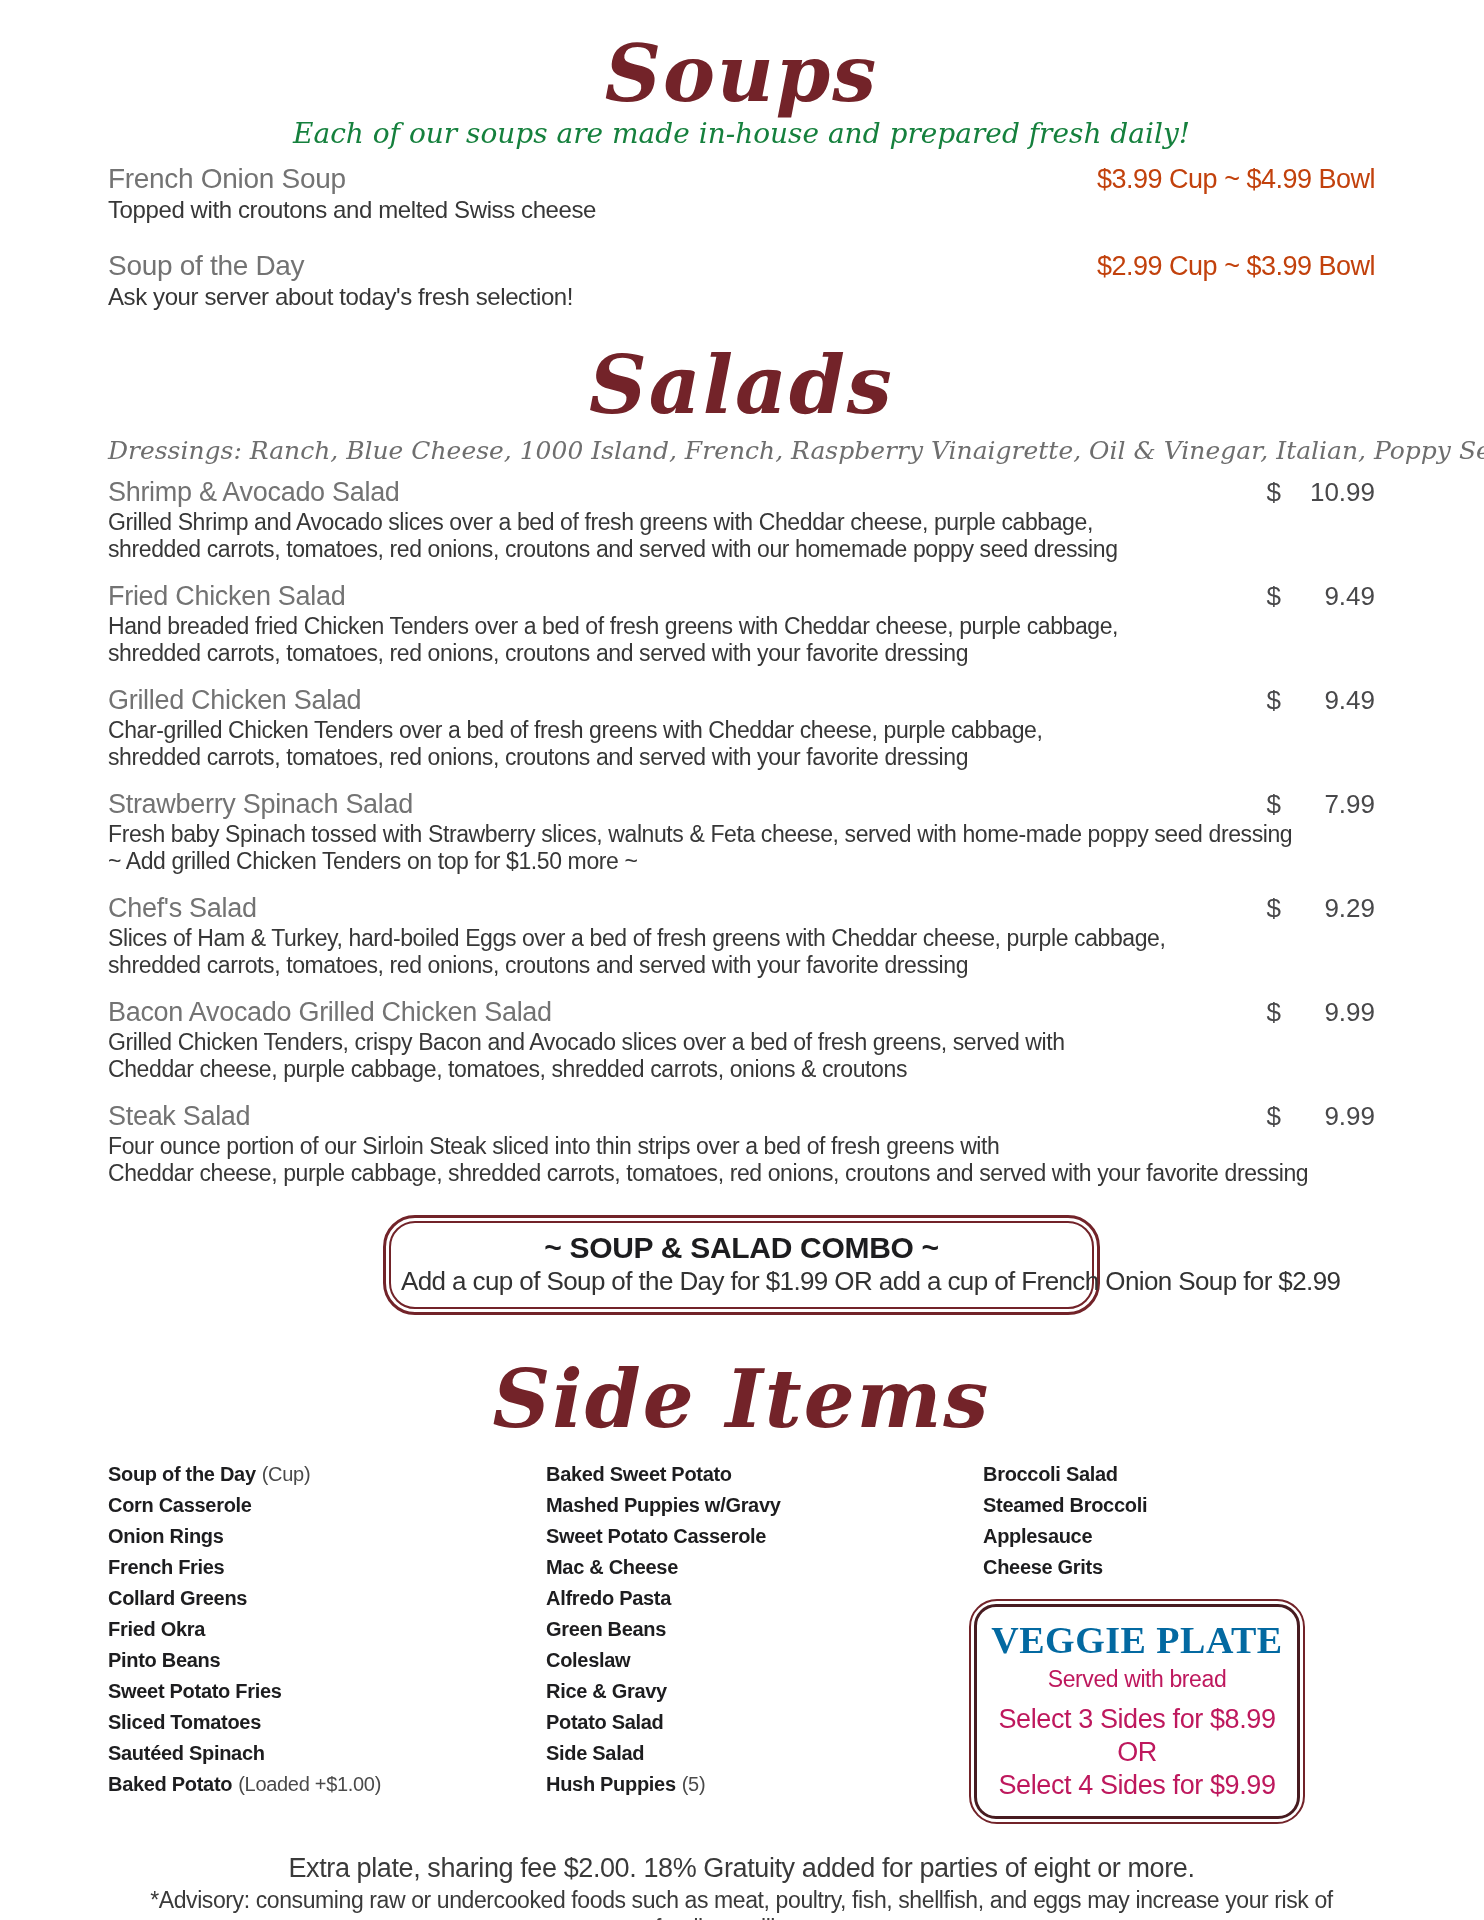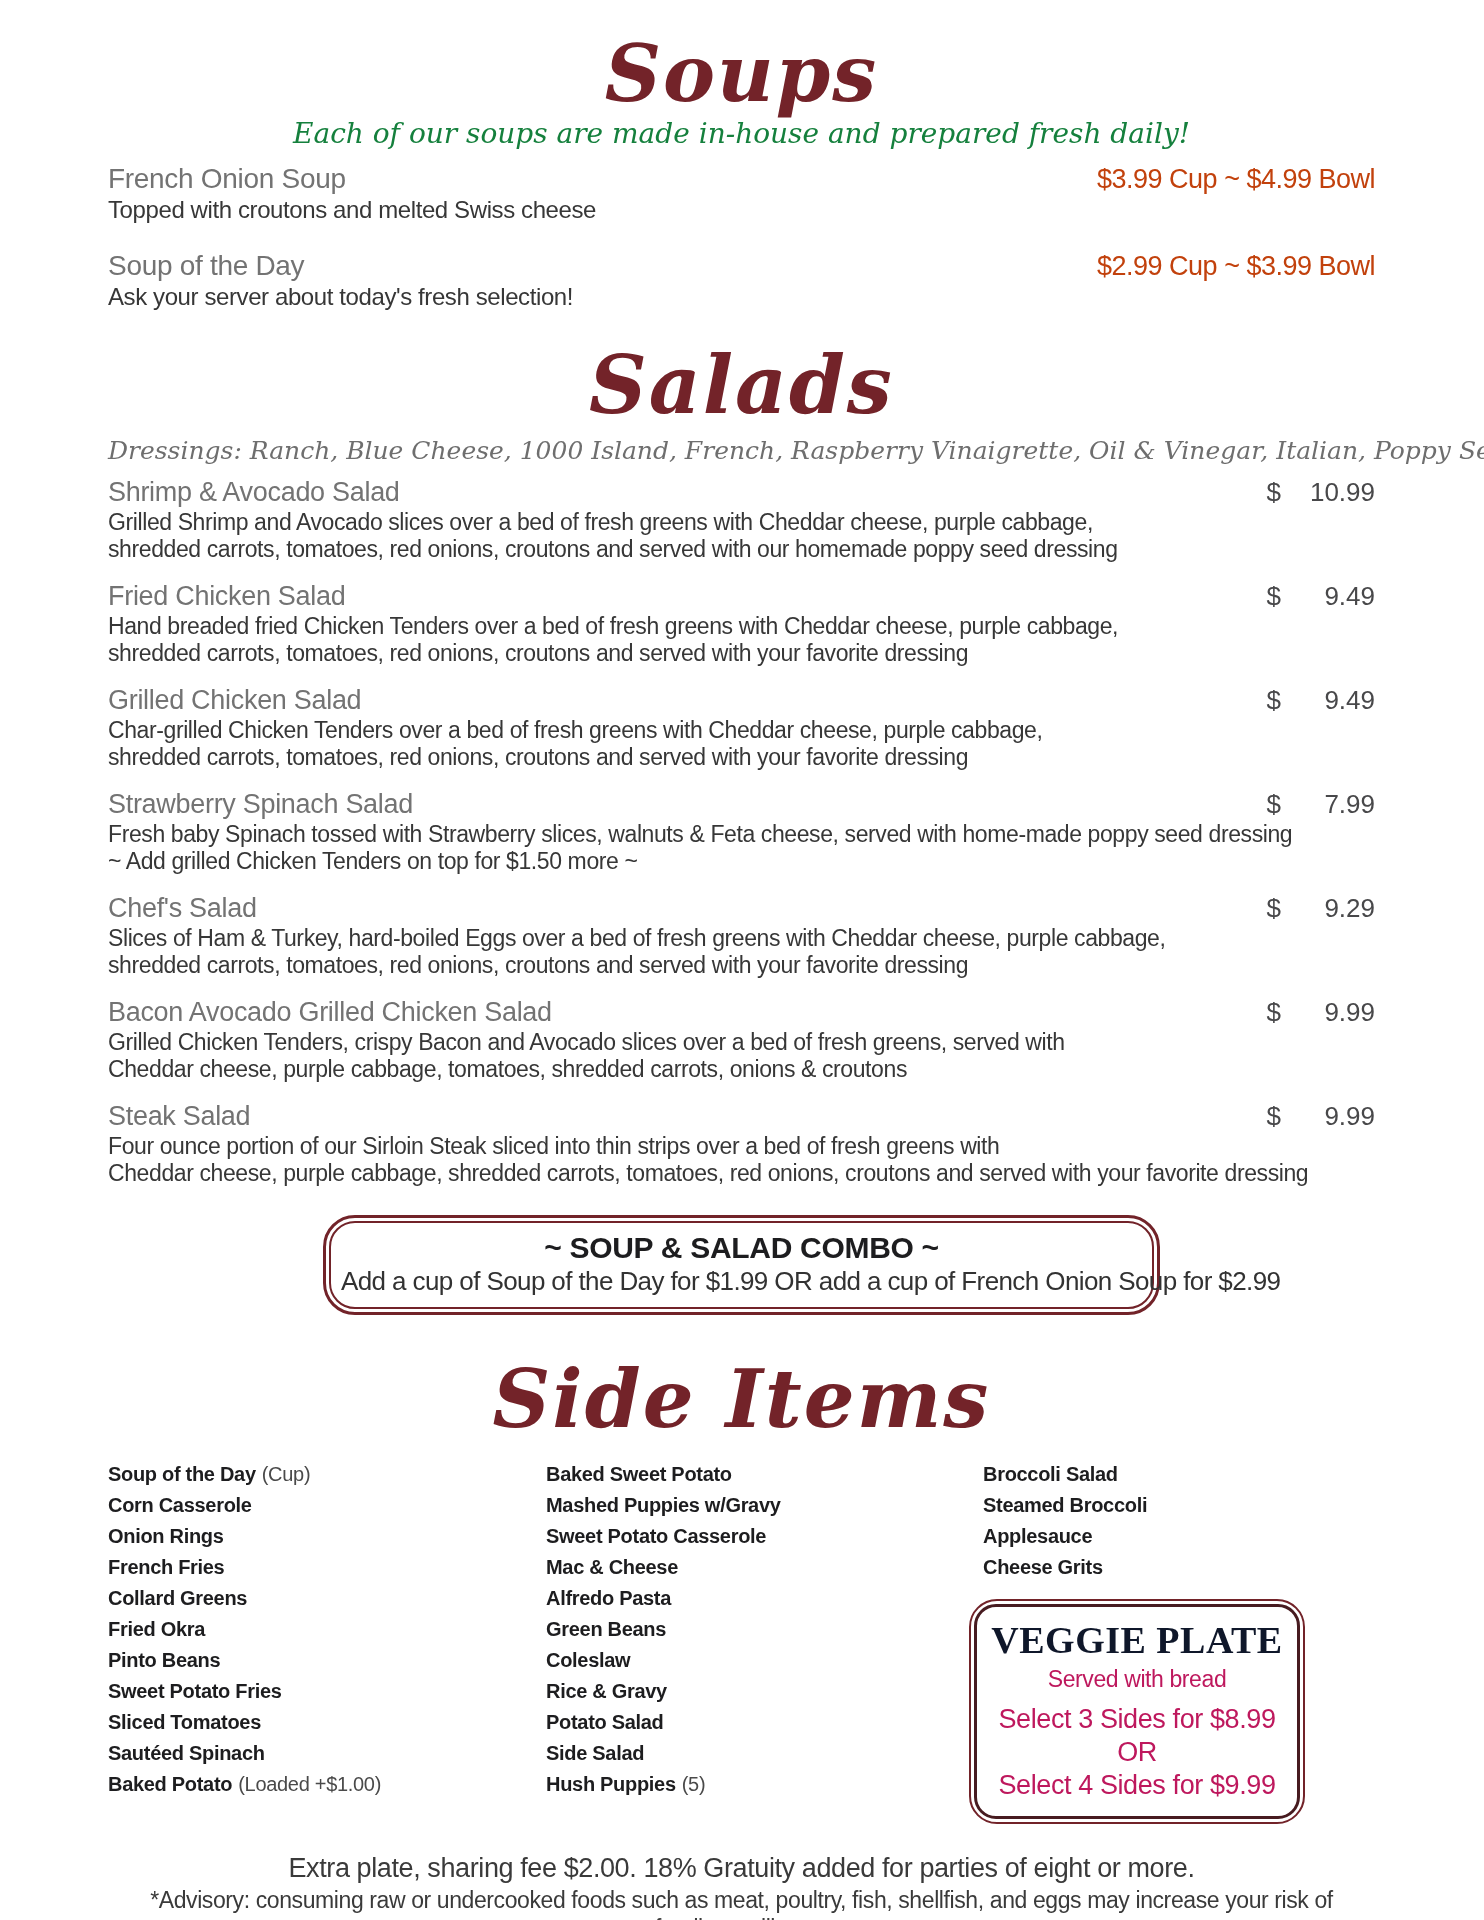--- a/index.html
+++ b/index.html
@@ -43,21 +43,21 @@
   .desc{
     font-size:23px;line-height:27px;color:#373737;
     letter-spacing:-0.4px;white-space:nowrap;
   }
   .soup{margin-bottom:25px;}
   .soup .desc{font-size:24px;line-height:29px;}
   .salad-item{margin-bottom:17px;}
 
   
   .combo{
-    width:837px;margin:28px auto 0;border:3px solid #722329;border-radius:32px;
+    width:717px;margin:28px auto 0;border:3px solid #722329;border-radius:32px;
     padding:3px;box-sizing:border-box;
   }
   .combo-inner{
     border:2px solid #722329;border-radius:26px;text-align:center;
     padding:7px 10px 11px;
   }
   .combo-title{font-weight:bold;font-size:30px;line-height:36px;letter-spacing:-0.3px;color:#1d1d1f;}
   .combo-sub{font-size:26px;line-height:30px;color:#323232;letter-spacing:-0.6px;white-space:nowrap;}
 
   
@@ -75,21 +75,21 @@
   .veggie{
     width:336px;margin-top:16px;margin-left:-14px;
     border:2px solid #722329;border-radius:28px;padding:3px;box-sizing:border-box;
   }
   .veggie-inner{
     border:3px solid #471b20;border-radius:22px;text-align:center;
     padding:10px 6px 14px;
   }
   .veggie-title{
     font-family:"Liberation Serif", serif;font-weight:bold;font-size:38px;
-    line-height:46px;color:#0f172a;letter-spacing:0.5px;
+    line-height:46px;color:#0369a1;letter-spacing:0.5px;
   }
   .veggie-sub{font-size:23px;line-height:32px;color:#be185d;letter-spacing:-0.4px;}
   .veggie-line{font-size:27px;line-height:33px;color:#be185d;letter-spacing:-0.4px;margin-top:0;}
   .veggie-gap{height:8px;}
 
   
   .footer1{
     text-align:center;font-size:27px;line-height:32px;color:#3a3a3a;
     margin-top:28px;letter-spacing:-0.4px;
   }

